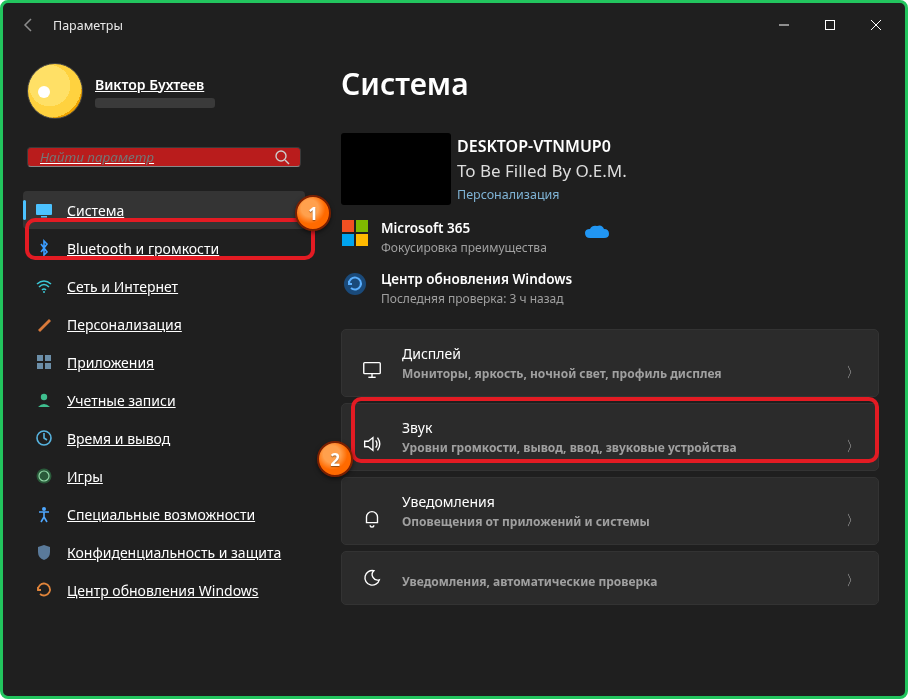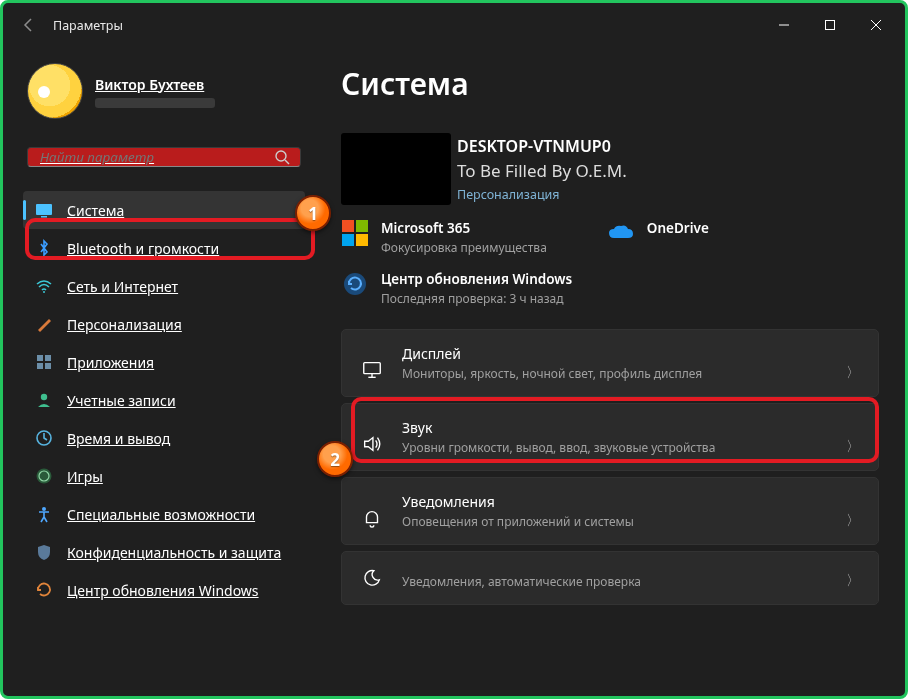--- a/index.html
+++ b/index.html
@@ -45,32 +45,32 @@
   .nav-icon{width:18px;height:18px;display:flex;align-items:center;justify-content:center;}
   .nav-icon svg{width:18px;height:18px;}
   
   .main{flex:1;overflow:auto;padding:10px 26px 20px 26px;}
   .page-title{font-size:30px;font-weight:600;margin:6px 0 20px 0;}
   .hero{display:flex;align-items:center;gap:6px;margin-bottom:14px;margin-top:29px;}
   .device-img{width:110px;height:72px;background:#000;border-radius:3px;}
   .device-name{font-size:16px;font-weight:600;}
   .device-sub{font-size:17px;color:#ddd;margin-top:2px;}
   .device-link{font-size:12.5px;color:var(--link);margin-top:4px;cursor:pointer;}
-  .cards-row{display:flex;gap:60px;margin:14px 0 6px 0;flex-wrap:wrap;}
+  .cards-row{display:flex;gap:36px;margin:14px 0 6px 0;flex-wrap:wrap;}
   .card{display:flex;gap:12px;align-items:flex-start;cursor:pointer;max-width:250px;}
   .card-icon{width:28px;height:28px;display:flex;align-items:center;justify-content:center;flex-shrink:0;}
   .card-title{font-size:13.5px;font-weight:600;}
   .card-sub{font-size:12px;color:var(--text-dim);margin-top:2px;}
   .settings{display:flex;flex-direction:column;gap:6px;margin-top:22px;}
   .setting{display:flex;align-items:flex-end;background:var(--panel);border-radius:5px;padding:14px 18px;cursor:pointer;gap:18px;border:1px solid #333;}
   .setting-icon{width:24px;height:24px;display:flex;align-items:center;justify-content:center;flex-shrink:0;}
   .setting-icon svg{width:22px;height:22px;stroke:#fff;fill:none;stroke-width:1.5;}
   .setting-body{flex:1;}
   .setting-title{font-size:14px;}
-  .setting-sub{font-size:12px;color:var(--text-dim);margin-top:2px;}
+  .setting-sub{font-size:12px;color:var(--text-dim);margin-top:2px;font-weight:bold;}
   .chevron{color:#aaa;font-size:14px;}
   
   .highlight{position:absolute;border:4px solid var(--accent-red);border-radius:10px;pointer-events:none;}
   .hl-1{left:22px;top:215px;width:290px;height:42px;}
   .hl-2{left:348px;top:394px;width:528px;height:66px;}
   .marker{position:absolute;width:36px;height:36px;border-radius:50%;background:radial-gradient(circle at 40% 35%, #ffa04d 0 30%, var(--marker-fill) 55% 100%);border:2px solid #7a1f00;display:flex;align-items:center;justify-content:center;font-weight:700;color:#5a1500;font-size:17px;pointer-events:none;box-shadow:0 2px 4px rgba(0,0,0,.5);}
   .marker span{color:#fff;text-shadow:0 1px 1px rgba(0,0,0,.4);}
   .mk-1{left:292px;top:192px;}
   .mk-2{left:314px;top:438px;}
   
@@ -259,21 +259,20 @@
             <div class="card-sub">Фокусировка преимущества</div>
           </div>
         </div>
         <div class="card">
           <div class="card-icon">
               <svg width="26" height="18" viewBox="0 0 26 18">
                 <path d="M6 14 Q1 14 1 9 Q1 5 6 5 Q8 1 13 2 Q18 0 20 5 Q25 5 25 10 Q25 14 20 14 Z" fill="#2196f3"></path>
               </svg>
             </div>
           <div>
-            <div class="card-title">OneDrive</div>
           </div>
         </div>
       </div>
       <div class="cards-row">
         <div class="card">
           <div class="card-icon">
               <svg width="26" height="26" viewBox="0 0 26 26">
                 <circle cx="13" cy="13" r="11" fill="#1a4a7a"></circle>
                 <path d="M7 13 A6 6 0 1 1 9 17" stroke="#5bb0ff" stroke-width="2" fill="none"></path>
                 <path d="M7 10 L7 13 L10 13" stroke="#5bb0ff" stroke-width="2" fill="none"></path>

